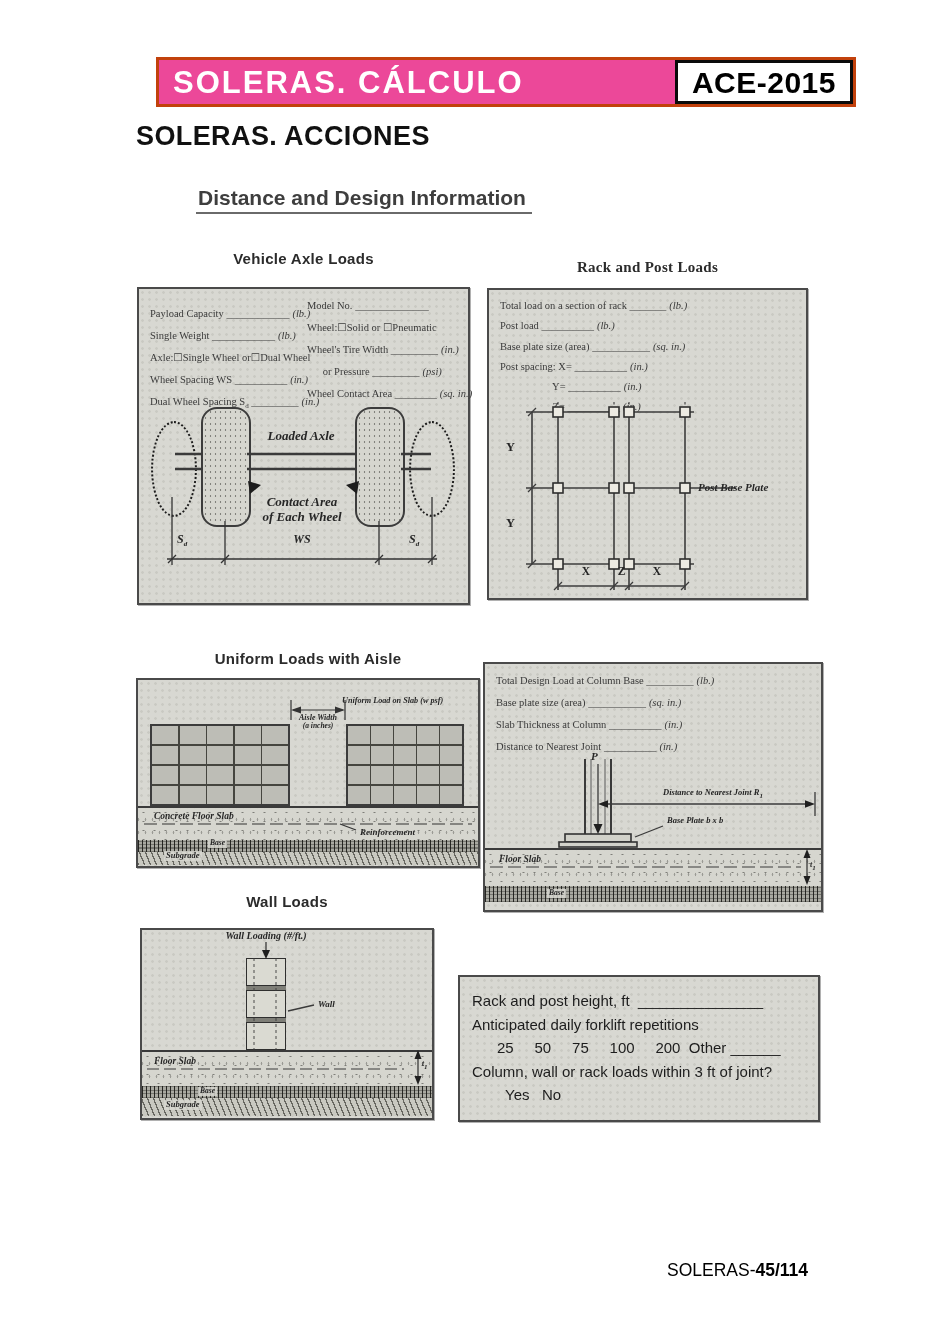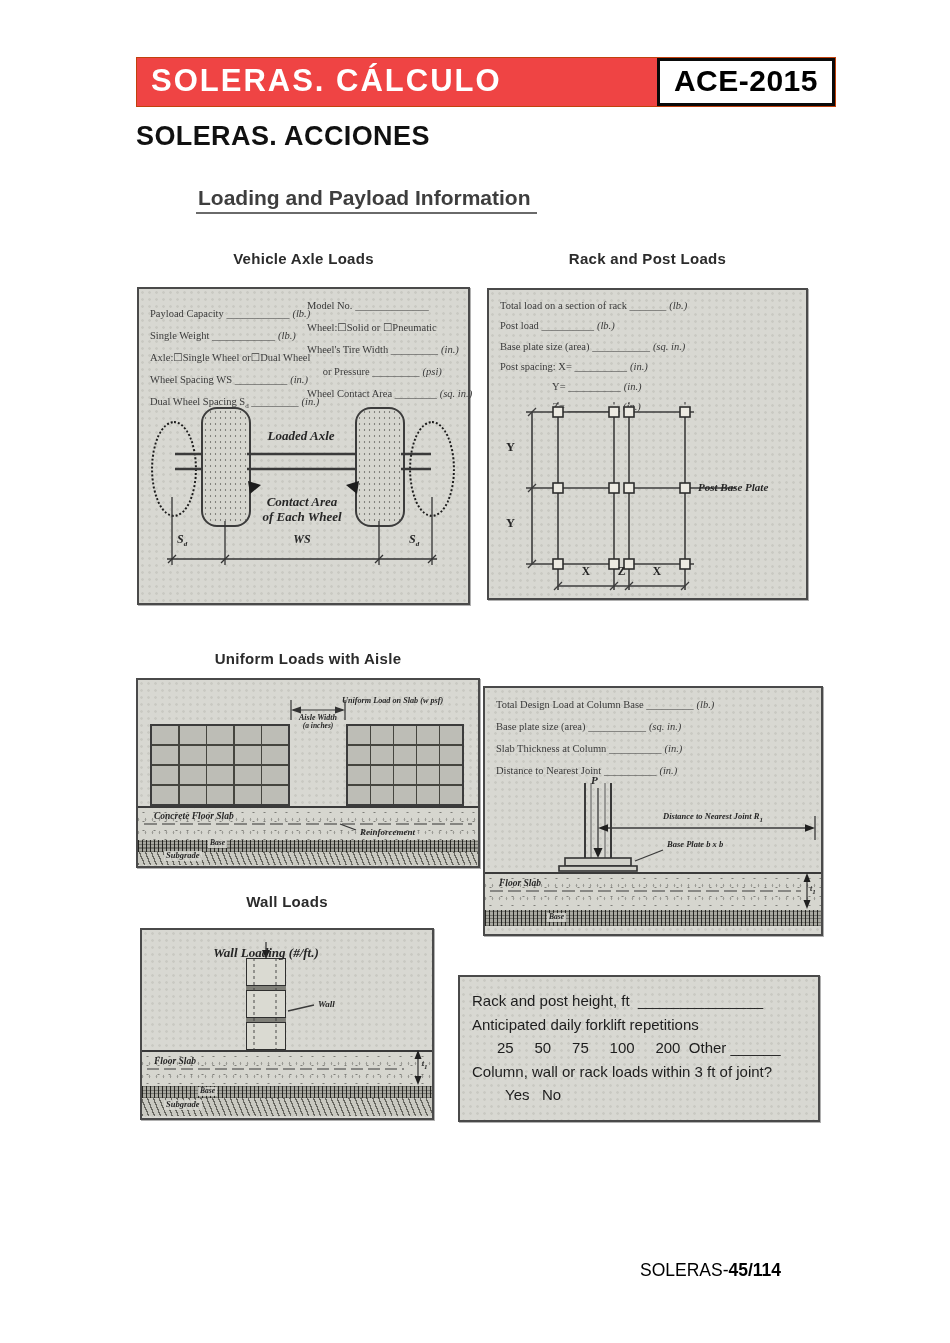--- a/index.html
+++ b/index.html
@@ -1,21 +1,21 @@
 <!DOCTYPE html>
 <html><head>
 <meta charset="utf-8">
 <style>
   html,body{margin:0;padding:0;background:#ffffff;}
   .page{position:relative;width:950px;height:1343px;background:#fff;overflow:hidden;
         font-family:"Liberation Sans",sans-serif;color:#222;}
   .abs{position:absolute;}
 
   
-  .header-bar{display:flex;background:#ef4444;border:1px solid #c2410c;box-sizing:border-box;}
+  .header-bar{display:flex;background:#ec4899;border:3px solid #c2410c;box-sizing:border-box;margin-left:20px;}
   .header-title{flex:1;color:#fff;font-weight:bold;font-size:31px;line-height:46px;padding-left:14px;letter-spacing:2px;white-space:nowrap;}
   .header-badge{background:#fff;border:3px solid #0a0a0a;font-weight:bold;font-size:30px;line-height:40px;padding:0 14px;color:#000;letter-spacing:.5px;}
   .page-heading{font-size:27px;font-weight:bold;color:#111;letter-spacing:.4px;}
   .fig-title{font-size:21px;font-weight:bold;color:#3e3e3e;border-bottom:2.5px solid #6a6a6a;padding:0 6px 2px 2px;}
 
   
   .box{background-color:#d8d8d2;background-image:radial-gradient(rgba(110,110,104,.14) 1px,transparent 1.6px);background-size:7px 7px;
        border:2.5px solid #4a4a4a;box-sizing:border-box;box-shadow:1px 1px 0 rgba(100,100,100,.5);}
   .sub-heading{font-weight:bold;font-size:15px;color:#2b2b2b;text-align:center;letter-spacing:.3px;}
 
@@ -50,36 +50,36 @@
   .pallet > div{background:#bdbdb6;}
 
   
   .wblock{position:absolute;left:104px;width:40px;background:#dadad2;border:1.8px solid #2f2f2f;box-sizing:border-box;z-index:1;}
   .wjoint{position:absolute;left:104px;width:40px;background:#7e7e77;z-index:1;}
 
   svg.overlay{position:absolute;left:0;top:0;z-index:2;}
   .diagram{position:absolute;}
 
   .ol-line{white-space:pre;font-size:15px;line-height:23.5px;color:#1d1d1d;}
-  .footer{font-size:17.5px;color:#000;text-align:left;}
+  .footer{font-size:17.5px;color:#000;text-align:center;}
   .footer b{font-weight:bold;}
 </style>
 </head>
 <body>
 
 <div class="page">
 
   <div class="abs header-bar" style="left:136px;top:57px;width:700px;height:50px;">
     <div class="header-title">SOLERAS.  CÁLCULO</div>
     <div class="header-badge">ACE-2015</div>
   </div>
 
   <div class="abs page-heading" style="left:136px;top:121px;">SOLERAS. ACCIONES</div>
 
-  <div class="abs fig-title" style="left:196px;top:186px;">Loading and Payload Information</div>
+  <div class="abs fig-title" style="left:196px;top:186px;">Distance and Design Information</div>
 
   <div class="abs sub-heading" style="left:137px;top:250px;width:333px;">Vehicle Axle Loads</div>
   <div class="abs box" style="left:137px;top:287px;width:333px;height:318px;">
     <div class="abs fform" style="left:11px;top:16px;width:152px;line-height:17px;">
 
     <div class="fline"><span>Payload Capacity</span><sub class="fsub"></sub><span> ____________</span><span class="fu">(lb.)</span></div>
         <div class="fline"><span>Single Weight</span><sub class="fsub"></sub><span> ____________</span><span class="fu">(lb.)</span></div>
         <div class="fline"><span>Axle:☐Single Wheel or☐Dual Wheel</span><sub class="fsub"></sub><span></span><span class="fu"></span></div>
         <div class="fline"><span>Wheel Spacing WS</span><sub class="fsub"></sub><span> __________</span><span class="fu">(in.)</span></div>
         <div class="fline"><span>Dual Wheel Spacing S</span><sub class="fsub">d</sub><span> _________</span><span class="fu">(in.)</span></div>
@@ -116,21 +116,21 @@
       <div class="dlabel ctr" style="left:96px;top:96px;width:122px;font-size:13px;">
         <div>Contact Area</div>
         <div>of Each Wheel</div>
       </div>
       <div class="dlabel" style="left:32px;top:134px;font-size:12px;"><span>S</span><sub class="fsub">d</sub></div>
       <div class="dlabel ctr" style="left:138px;top:134px;width:38px;font-size:12px;">WS</div>
       <div class="dlabel" style="left:264px;top:134px;font-size:12px;"><span>S</span><sub class="fsub">d</sub></div>
     </div>
   </div>
 
-  <div class="abs sub-heading" style="left:487px;top:250px;width:321px;">Rack and Post Loads</div>
+  <div class="abs sub-heading" style="left:487px;top:259px;width:321px;font-family:Liberation Serif, serif;">Rack and Post Loads</div>
   <div class="abs box" style="left:487px;top:288px;width:321px;height:312px;">
     <div class="abs fform" style="left:11px;top:8px;width:300px;line-height:16.2px;">
 
     <div class="fline"><span>Total load on a section of rack</span><sub class="fsub"></sub><span> _______</span><span class="fu">(lb.)</span></div>
         <div class="fline"><span>Post load</span><sub class="fsub"></sub><span> __________</span><span class="fu">(lb.)</span></div>
         <div class="fline"><span>Base plate size (area)</span><sub class="fsub"></sub><span> ___________</span><span class="fu">(sq. in.)</span></div>
         <div class="fline"><span>Post spacing: X=</span><sub class="fsub"></sub><span> __________</span><span class="fu">(in.)</span></div>
         <div class="fline"><span>                    Y=</span><sub class="fsub"></sub><span> __________</span><span class="fu">(in.)</span></div>
         <div class="fline"><span>                    Z=</span><sub class="fsub"></sub><span> __________</span><span class="fu">(in.)</span></div>
       </div>
@@ -241,21 +241,21 @@
     <div class="dlabel ctr" style="left:146px;top:33px;width:68px;font-size:8px;">
       <div>Aisle Width</div>
       <div style="font-size:7.5px;">(a inches)</div>
     </div>
     <div class="dlabel" style="left:16px;top:131px;font-size:9.5px;">Concrete Floor Slab</div>
     <div class="dlabel" style="left:222px;top:147px;font-size:9px;">Reinforcement</div>
     <div class="dlabel tinybg" style="left:70px;top:159px;font-size:7.5px;">Base</div>
     <div class="dlabel tinybg" style="left:26px;top:171px;font-size:8.5px;">Subgrade</div>
   </div>
 
-  <div class="abs box" style="left:483px;top:662px;width:340px;height:250px;margin-top:24px;">
+  <div class="abs box" style="left:483px;top:662px;width:340px;height:250px;">
     <div class="abs fform" style="left:11px;top:8px;width:315px;line-height:17px;">
 
     <div class="fline"><span>Total Design Load at Column Base</span><sub class="fsub"></sub><span> _________</span><span class="fu">(lb.)</span></div>
         <div class="fline"><span>Base plate size (area)</span><sub class="fsub"></sub><span> ___________</span><span class="fu">(sq. in.)</span></div>
         <div class="fline"><span>Slab Thickness at Column</span><sub class="fsub"></sub><span> __________</span><span class="fu">(in.)</span></div>
         <div class="fline"><span>Distance to Nearest Joint</span><sub class="fsub"></sub><span> __________</span><span class="fu">(in.)</span></div>
       </div>
     <div class="slab" style="top:184px;height:38px;"></div>
     <div class="base-band" style="top:222px;height:16px;"></div>
     <svg class="overlay" width="336" height="246" viewBox="0 0 336 246">
@@ -312,21 +312,21 @@
       </g>
       <g stroke="#3a3a3a" stroke-width="0.9" stroke-dasharray="3 3" fill="none">
         <path d="M112 28 V120 M134 28 V120"></path>
       </g>
       <g fill="#1f1f1f" stroke="none">
         <path d="M124 29 l-4 -9 h8 z"></path>
         <path d="M276 120 l-3.5 9 h7 z"></path>
         <path d="M276 155 l-3.5 -9 h7 z"></path>
       </g>
     </svg>
-    <div class="dlabel ctr" style="left:44px;top:16px;width:160px;font-size:13px;">Wall Loading  (#/ft.)</div>
+    <div class="dlabel ctr" style="left:44px;top:0;width:160px;font-size:10px;">Wall Loading  (#/ft.)</div>
     <div class="dlabel" style="left:176px;top:69px;font-size:9px;">Wall</div>
     <div class="dlabel" style="left:12px;top:126px;font-size:9.5px;">Floor Slab</div>
     <div class="dlabel" style="left:280px;top:130px;font-size:7.5px;"><span>t</span><sub class="fsub">1</sub></div>
     <div class="dlabel tinybg" style="left:56px;top:157px;font-size:7.5px;">Base</div>
     <div class="dlabel tinybg" style="left:22px;top:170px;font-size:8.5px;">Subgrade</div>
   </div>
 
   <div class="abs box" style="left:458px;top:975px;width:362px;height:147px;padding:12px 0 0 12px;">
 
   <div class="ol-line">Rack and post height, ft  _______________</div>

